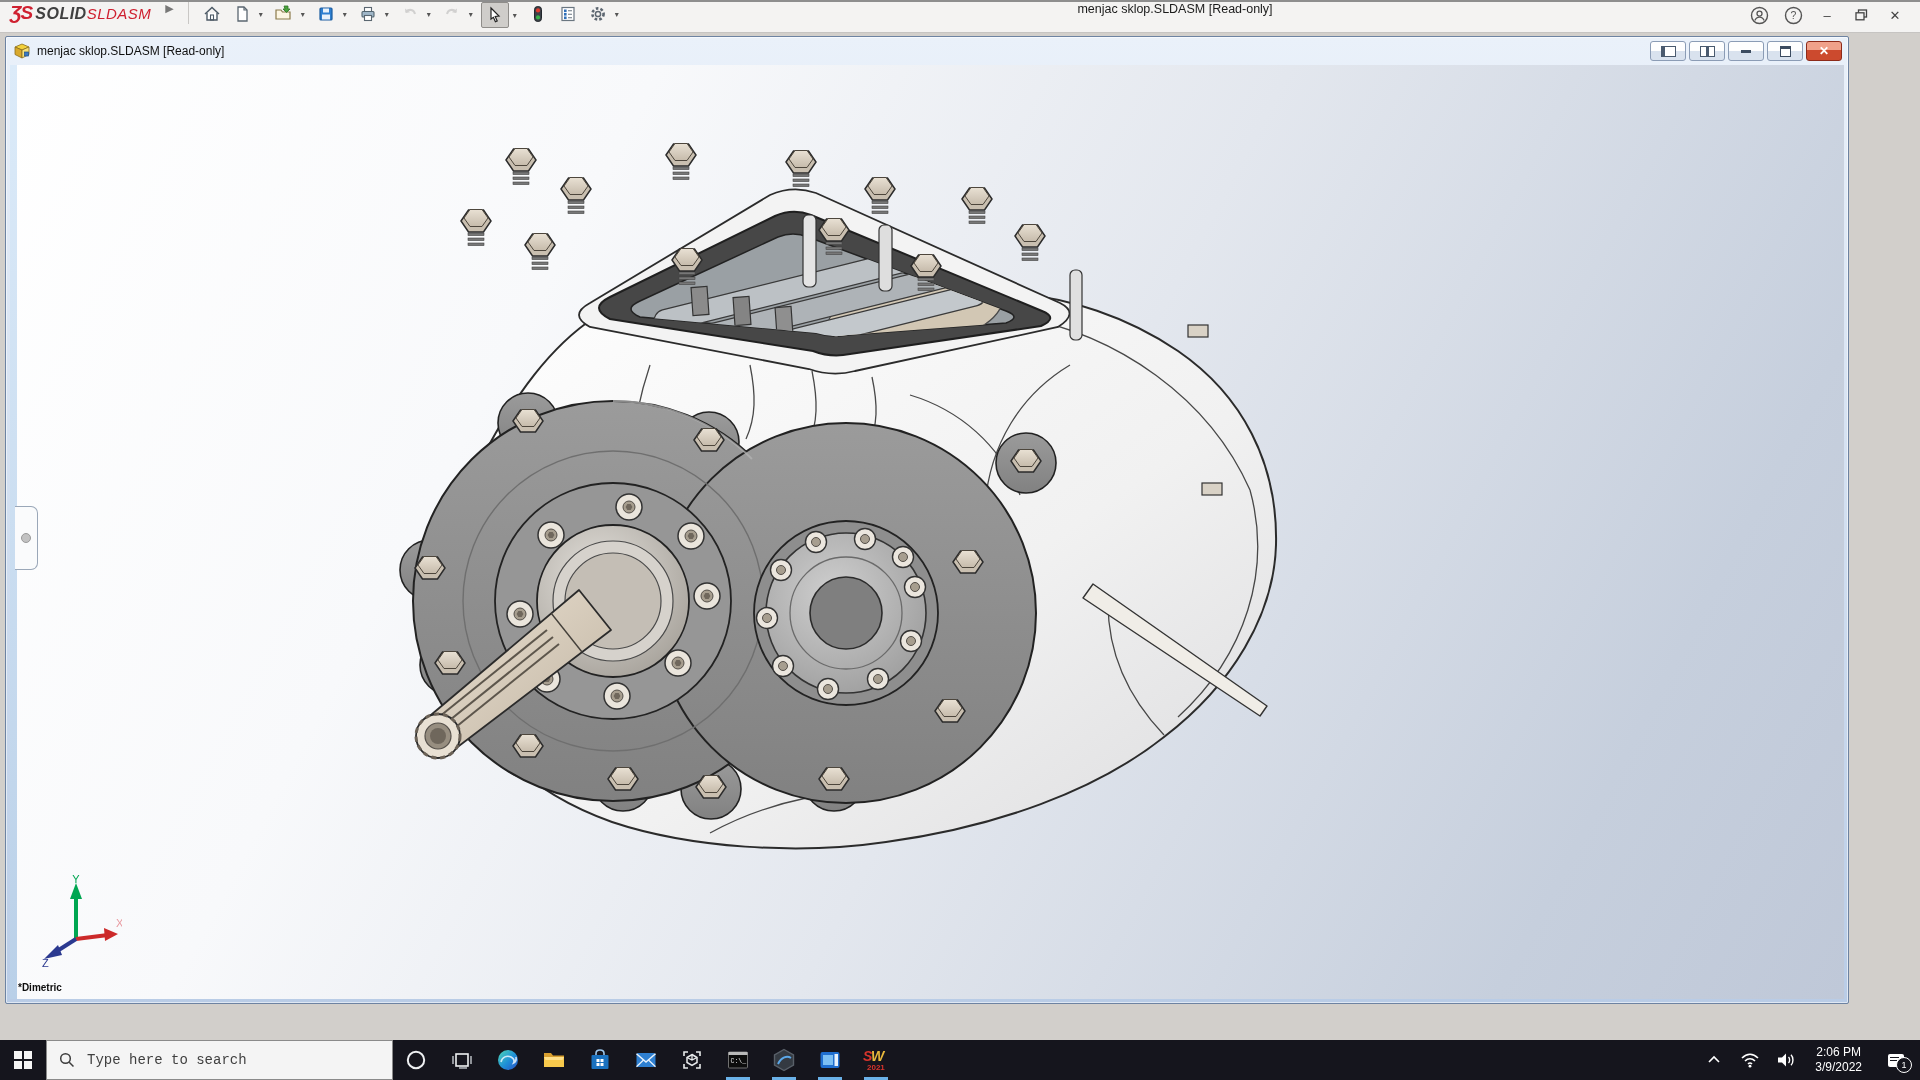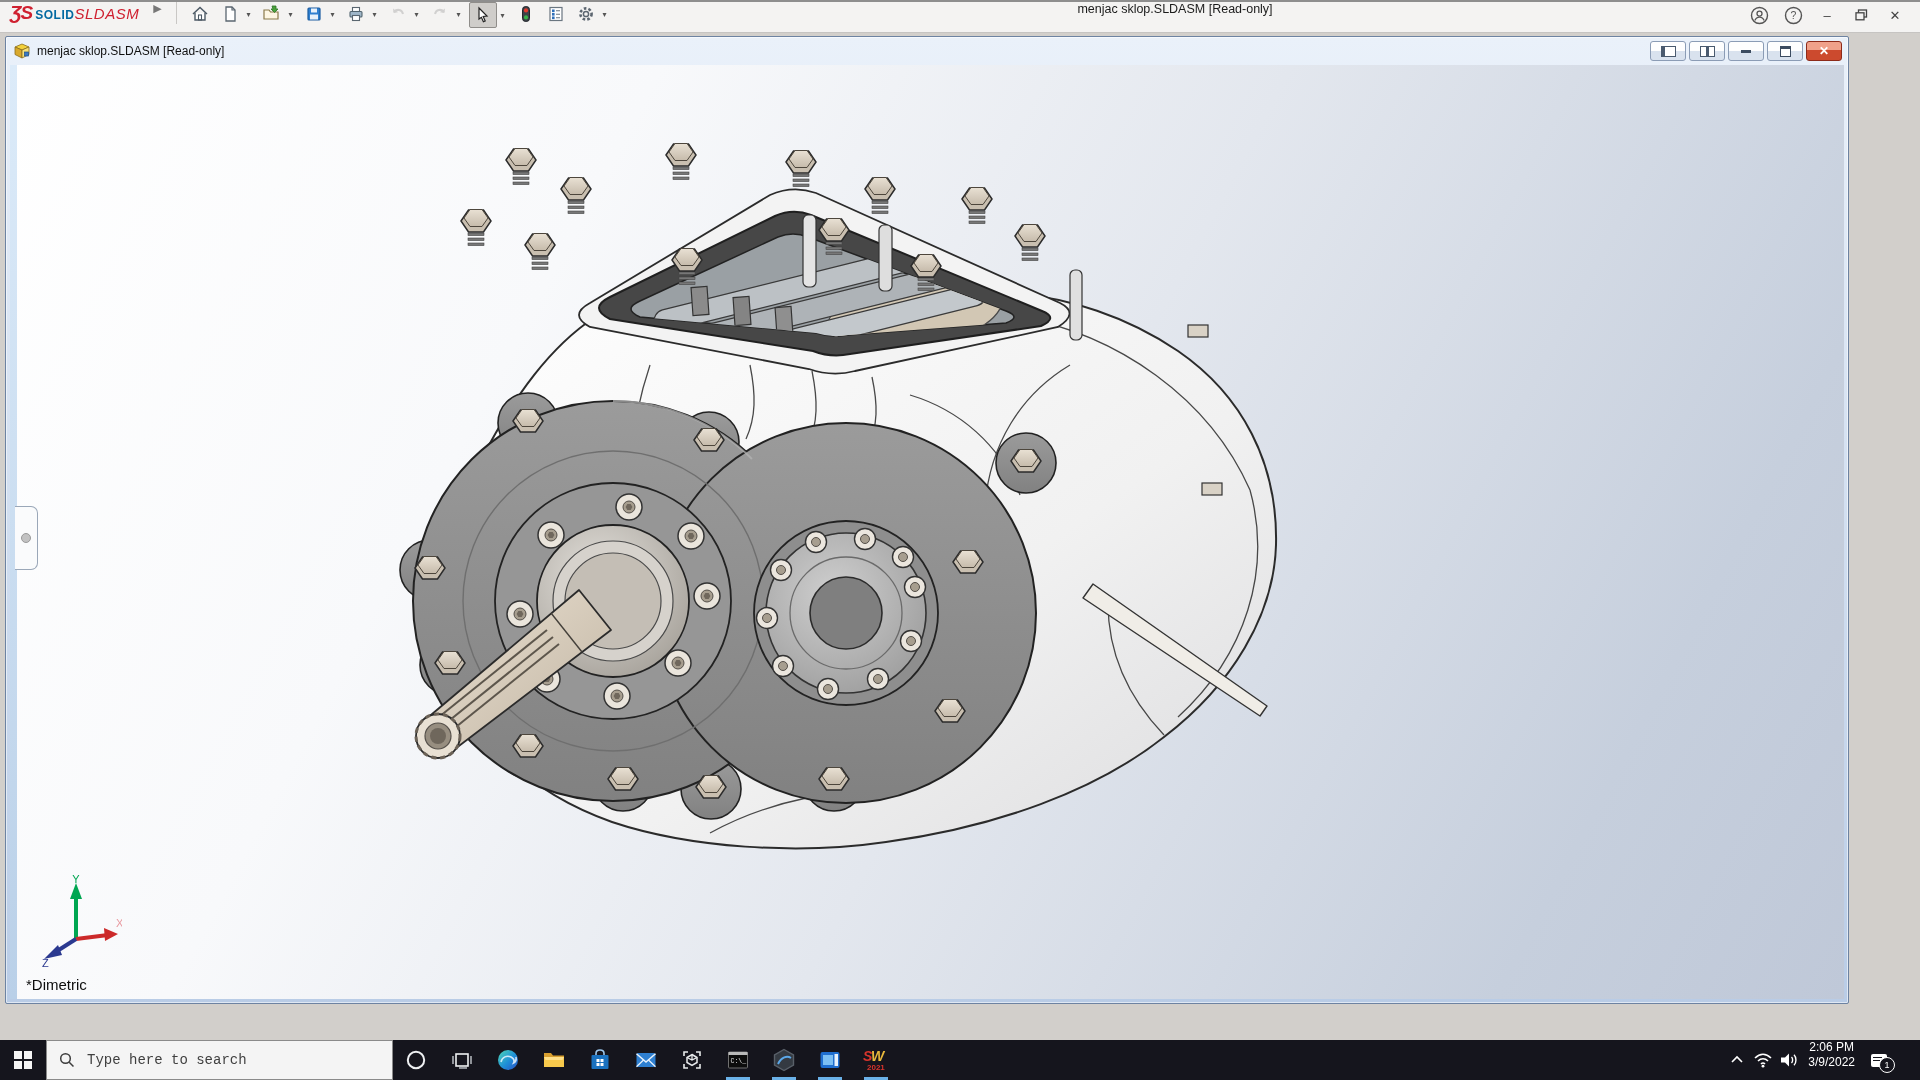--- a/index.html
+++ b/index.html
@@ -3,21 +3,21 @@
 <meta charset="utf-8">
 <style>
   html,body{margin:0;padding:0;}
   body{width:1920px;height:1080px;position:relative;overflow:hidden;
        font-family:"Liberation Sans",sans-serif;background:#d2cfcb;-webkit-font-smoothing:antialiased;}
   
   .app-titlebar{position:absolute;top:0;left:0;right:0;height:30px;background:#f4f3f2;
     border-top:2px solid #8e8e8e;border-bottom:1px solid #c6c4c2;display:flex;align-items:flex-start;}
   .logo{display:flex;align-items:baseline;margin-left:10px;white-space:nowrap;}
   .logo .mark{font-style:italic;font-weight:bold;font-size:19px;color:#cf2030;letter-spacing:-1px;margin-right:3px;}
-  .logo .solid{font-weight:bold;font-size:12px;color:#0369a1;letter-spacing:.5px;}
+  .logo .solid{font-style:italic;font-weight:bold;font-size:16px;color:#404040;letter-spacing:.5px;}
   .logo .works{font-style:italic;font-weight:400;font-size:15px;color:#cf2030;letter-spacing:.5px;}
   .logo-fly{margin:0 4px 0 14px;color:#777;font-size:11px;}
   .tb-sep{width:1px;height:22px;background:#c9c7c5;margin:0 10px;}
   .tb-group{display:flex;align-items:center;margin-right:4px;}
   .tb-btn{width:26px;height:24px;display:flex;align-items:center;justify-content:center;border-radius:2px;}
   .tb-btn.pressed{background:#cfcdca;border:1px solid #8f8d8a;}
   .tb-caret{width:12px;height:24px;display:flex;align-items:center;justify-content:center;color:#555;font-size:8px;}
   .disabled svg{opacity:.38;filter:grayscale(1);}
   .app-title-center{position:absolute;left:620px;width:1110px;text-align:center;font-size:12.5px;color:#1b1b1b;pointer-events:none;}
   .app-right{margin-left:auto;display:flex;align-items:center;gap:4px;margin-right:10px;}
@@ -36,33 +36,33 @@
   .pane-glyph{width:13px;height:9px;border:1.5px solid #4a5a6e;position:relative;background:#fff;}
   .pane-glyph i{position:absolute;top:0;bottom:0;width:3px;background:#4a5a6e;}
   .min-glyph{width:10px;height:3px;background:#3c4c60;}
   .restore-glyph{width:9px;height:7px;border:1.5px solid #3c4c60;border-top-width:3px;background:#fff;}
   .viewport{position:absolute;left:4px;right:4px;top:28px;bottom:4px;overflow:hidden;
     background:linear-gradient(118deg,#ffffff 0%,#f8f9fb 28%,#e3e7ee 55%,#c6cfdd 85%,#bfc8d8 100%);}
   .left-strip{position:absolute;left:0;top:0;bottom:0;width:7px;background:linear-gradient(#dcebf9,#b9d0e8);}
   .splitter-tab{position:absolute;left:5px;top:441px;width:22px;height:62px;background:#fafbfc;
     border:1px solid #9aa7b8;border-left:none;border-radius:0 7px 7px 0;}
   .splitter-tab i{position:absolute;left:6px;top:26px;width:8px;height:8px;border-radius:50%;background:#c2c2c2;border:1px solid #9a9a9a;}
-  .view-label{position:absolute;left:16px;bottom:6px;font-size:15px;font-weight:400;color:#0d0d0d;}
+  .view-label{position:absolute;left:8px;bottom:6px;font-size:10px;font-weight:700;color:#0d0d0d;}
   .triad{position:absolute;left:22px;bottom:32px;}
   .model-svg{position:absolute;left:0;top:0;}
   
   .taskbar{position:absolute;left:0;right:0;bottom:0;height:40px;background:#15151d;display:flex;align-items:stretch;}
   .task-item{width:46px;display:flex;align-items:center;justify-content:center;position:relative;}
   .task-item.running::after{content:"";position:absolute;bottom:0;left:11px;width:24px;height:3px;background:#6ab1e8;}
   .start-logo{display:grid;grid-template-columns:8px 8px;grid-template-rows:8px 8px;gap:2px;}
   .start-logo i{background:#f5f5f5;}
   .search-box{width:333px;background:#f4f4f4;border:1px solid #8a8a8a;display:flex;align-items:center;gap:10px;padding-left:12px;}
   .search-box input{border:none;outline:none;background:transparent;font-size:14px;color:#3c3c3c;width:250px;font-family:Liberation Mono, monospace;}
   .search-box input::placeholder{color:#3f3f3f;opacity:1;}
-  .tray{margin-left:auto;display:flex;align-items:flex-start;gap:0;padding-right:23px;}
+  .tray{margin-left:auto;display:flex;align-items:center;gap:10px;padding-right:6px;}
   .tray-icon{width:26px;height:40px;display:flex;align-items:center;justify-content:center;}
   .clock{color:#fff;font-size:12px;line-height:15px;text-align:center;padding:0 6px;}
   .action-center{position:relative;width:36px;height:40px;display:flex;align-items:center;justify-content:center;}
   .ac-bubble{width:16px;height:13px;background:#fff;border-radius:2px;position:relative;}
   .ac-bubble i{position:absolute;left:2px;height:1.5px;background:#15151d;}
   .ac-badge{position:absolute;right:2px;bottom:7px;width:14px;height:14px;border-radius:50%;background:#15151d;
     border:1.5px solid #fff;color:#fff;font-size:9px;display:flex;align-items:center;justify-content:center;}
   svg{display:block;}
 </style>
 </head>

